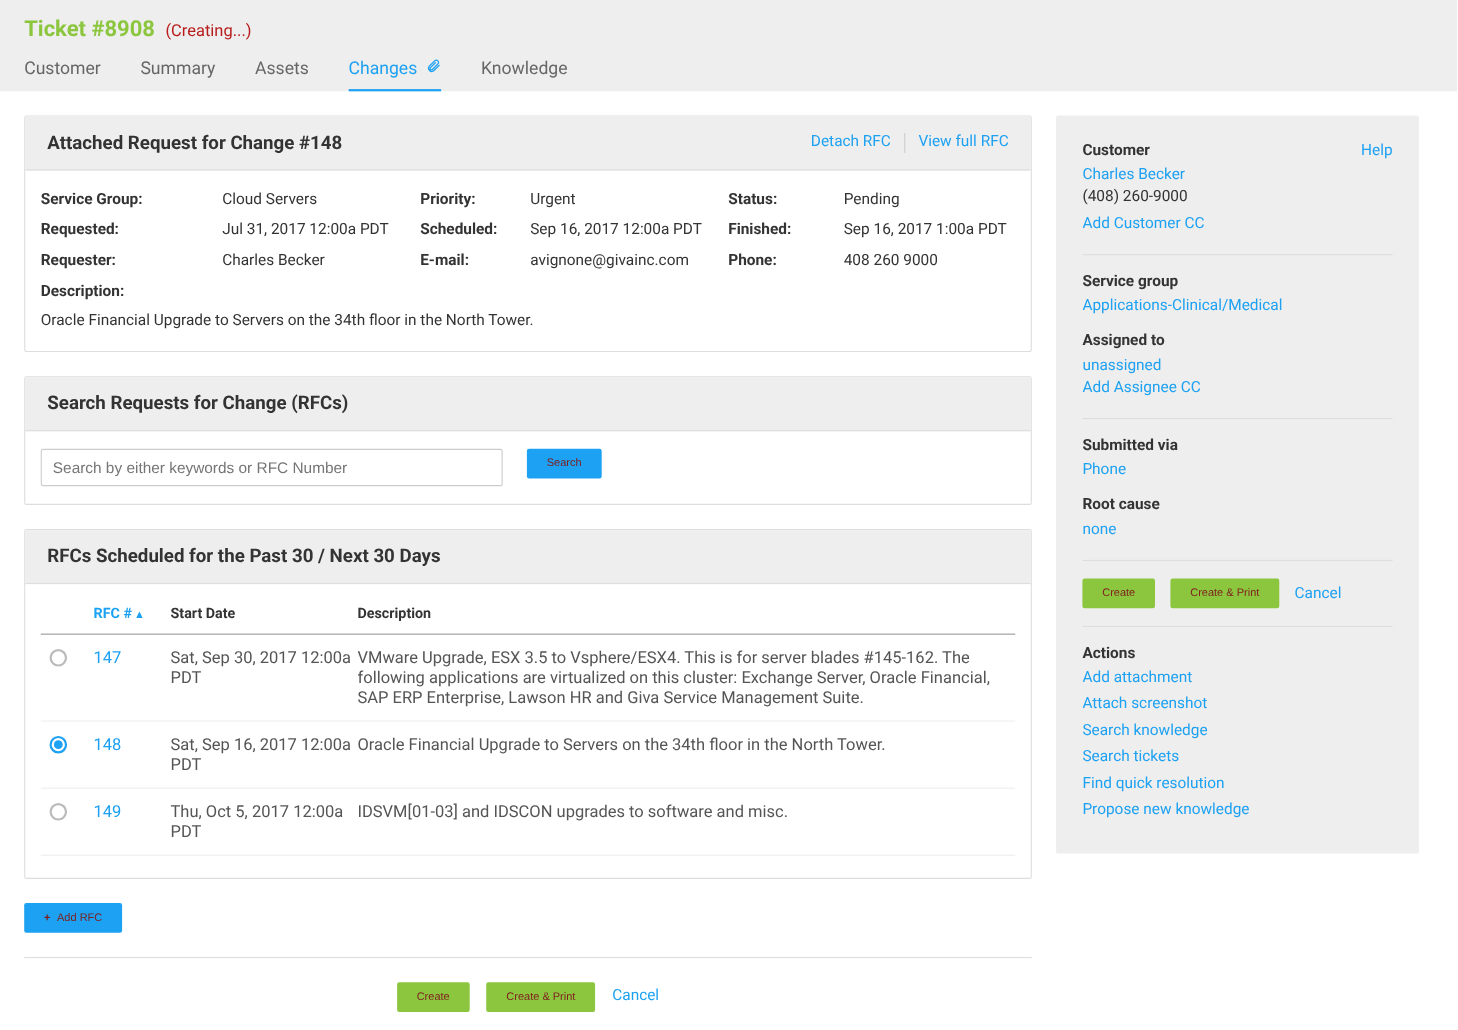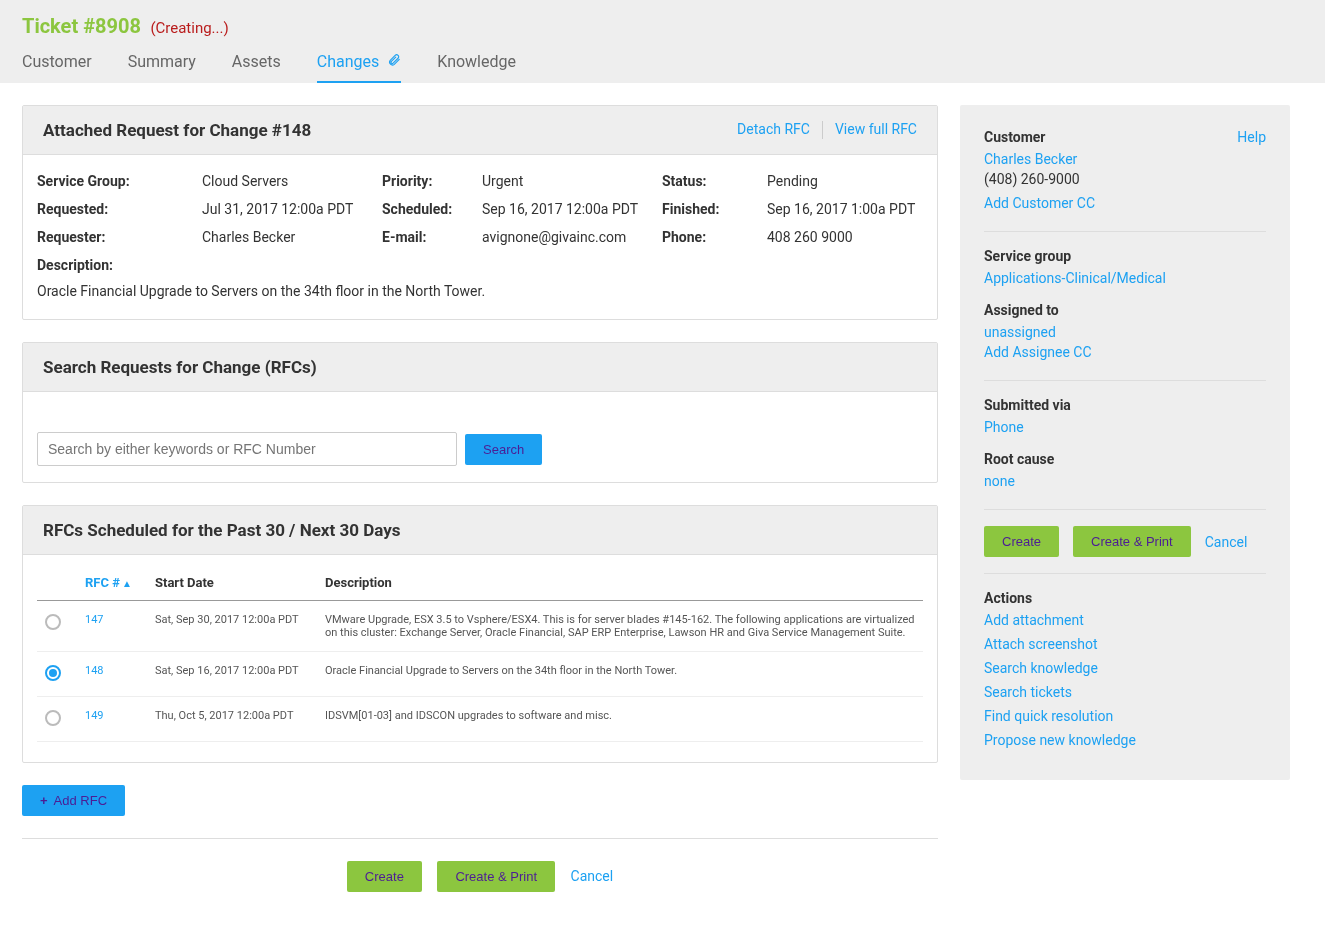--- a/index.html
+++ b/index.html
@@ -18,31 +18,31 @@
 .panel-header { background: #eeeeee; padding: 14px 20px; display: flex; align-items: center; justify-content: space-between; border-bottom: 1px solid #ddd; }
 .panel-title { font-size: 17px; font-weight: 700; color: #333; }
 .panel-header-actions { display: flex; align-items: flex-start; gap: 0; }
 .link { color: #1da1f2; cursor: pointer; }
 .vsep { width: 1px; height: 18px; background: #ccc; margin: 0 12px; }
 .kv-grid { display: grid; grid-template-columns: 165px 180px 100px 180px 105px 1fr; row-gap: 12px; column-gap: 0; padding: 18px 14px 6px 14px; font-size: 14px; }
 .kv-grid .k { font-weight: 700; }
 .desc-block { padding: 6px 14px 20px 14px; }
 .desc-block .k { font-weight: 700; margin-bottom: 8px; display: block; }
 .desc-block .v { margin-top: 10px; }
-.search-row { padding: 16px 14px; display: flex; gap: 8px; align-items: center; margin-top: 24px; }
+.search-row { padding: 16px 14px; display: flex; gap: 22px; align-items: flex-start; }
 .text-input { border: 1px solid #ccc; padding: 8px 10px; font-size: 14px; width: 420px; border-radius: 2px; }
-.btn { border: none; padding: 8px 18px; font-size: 13px; border-radius: 2px; cursor: pointer; color: #4c1d95; }
+.btn { border: none; padding: 8px 18px; font-size: 10px; border-radius: 2px; cursor: pointer; color: #7f1d1d; }
 .btn-blue { background: #1da1f2; }
 .btn-green { background: #8cc63f; }
 .plus { font-weight: 700; margin-right: 6px; }
 .rfc-table { width: 100%; padding: 10px 14px 20px 14px; }
 .rfc-thead { display: grid; grid-template-columns: 48px 70px 170px 1fr; padding: 10px 0; border-bottom: 1px solid #999; font-size: 13px; font-weight: 700; color: #333; }
 .rfc-thead .sort-col { color: #1da1f2; cursor: pointer; }
 .caret-up { font-size: 10px; margin-left: 2px; }
-.rfc-row { display: grid; grid-template-columns: 48px 70px 170px 1fr; padding: 12px 0; border-bottom: 1px solid #eee; font-size: 11px; color: #555; align-items: start; }
+.rfc-row { display: grid; grid-template-columns: 48px 70px 170px 1fr; padding: 12px 0; border-bottom: 1px solid #eee; font-size: 15px; color: #555; align-items: start; }
 .rfc-row .rfc-num { color: #1da1f2; cursor: pointer; }
 .radio { width: 16px; height: 16px; border: 2px solid #bbb; border-radius: 50%; display: inline-block; position: relative; cursor: pointer; margin-top: 1px; margin-left: 8px; }
 .radio.selected { border-color: #1da1f2; }
 .radio.selected::after { content: ''; position: absolute; inset: 2px; background: #1da1f2; border-radius: 50%; }
 .page-actions { text-align: center; padding: 12px 0 24px 0; position: relative; border-top: 1px solid #ddd; margin-top: 4px; }
 .page-actions .btn, .page-actions .link { margin: 10px 6px 0 6px; display: inline-block; }
 .side-panel { background: #eeeeee; border-radius: 2px; padding: 24px; }
 .side-section { border-bottom: 1px solid #ddd; padding: 0 0 16px 0; margin-bottom: 16px; }
 .side-section:last-child { border-bottom: none; margin-bottom: 0; padding-bottom: 0; }
 .side-label { font-weight: 700; font-size: 14px; margin-bottom: 6px; display: flex; justify-content: space-between; align-items: center; }

